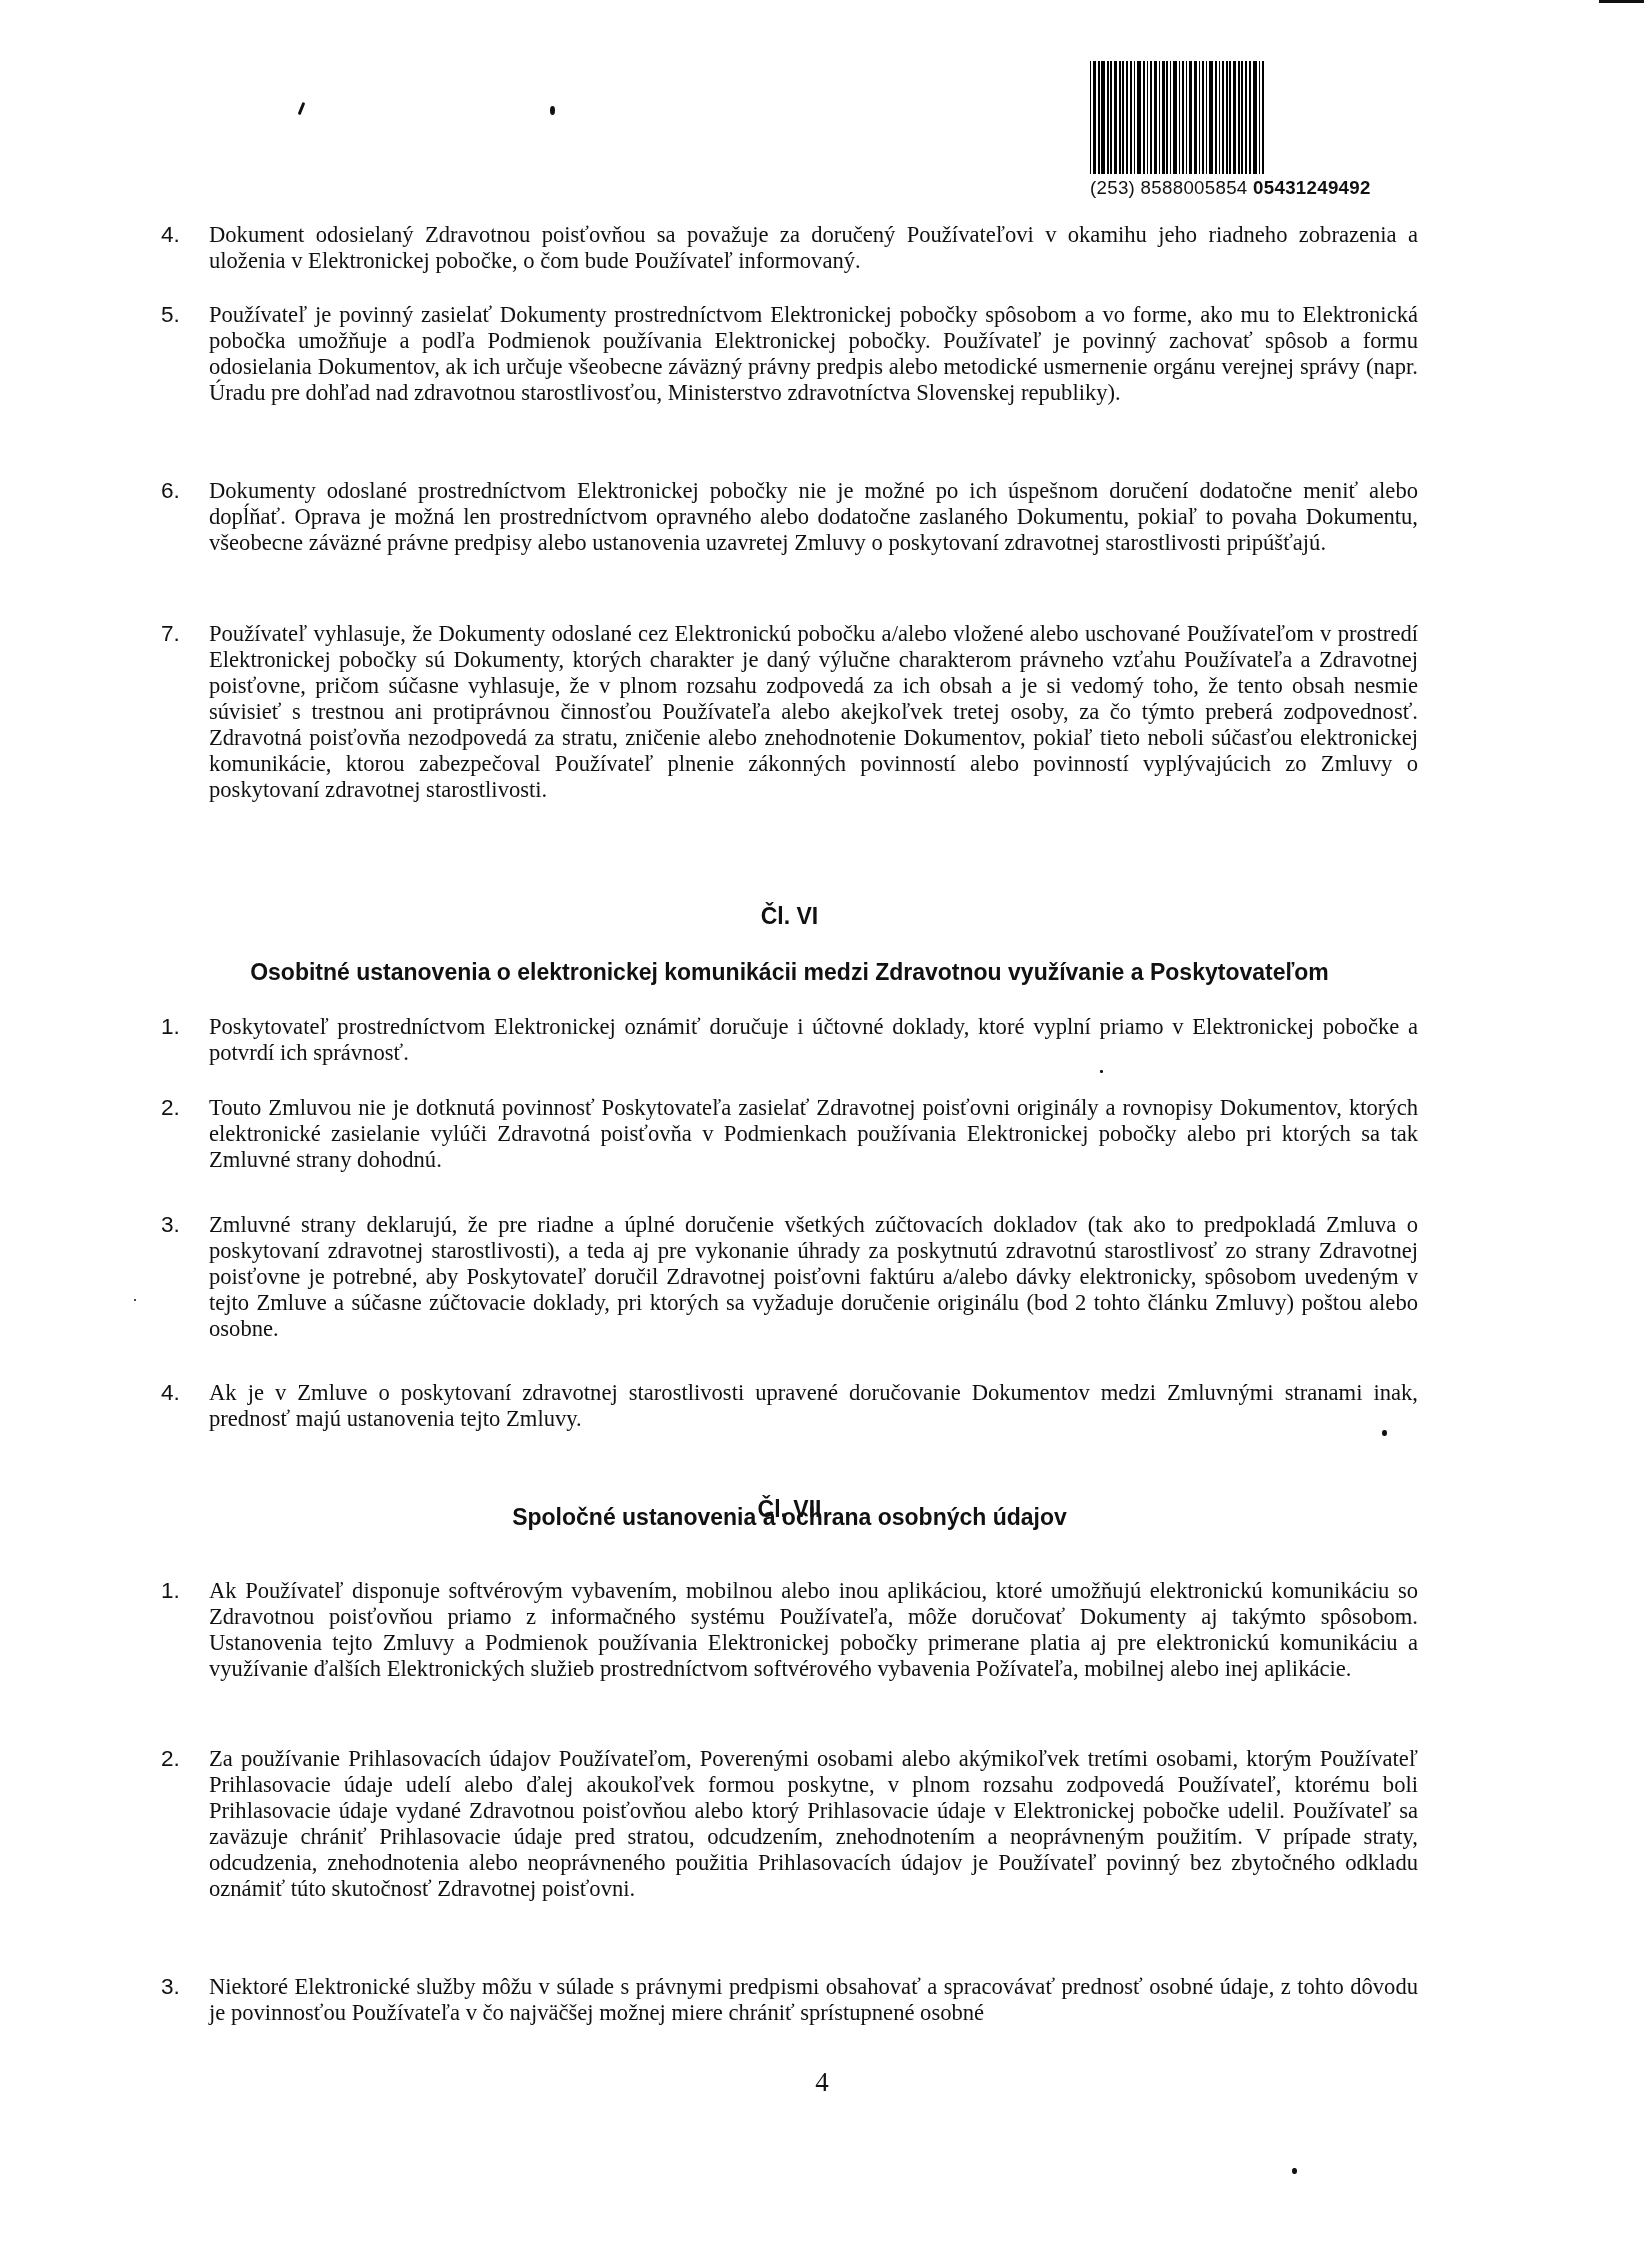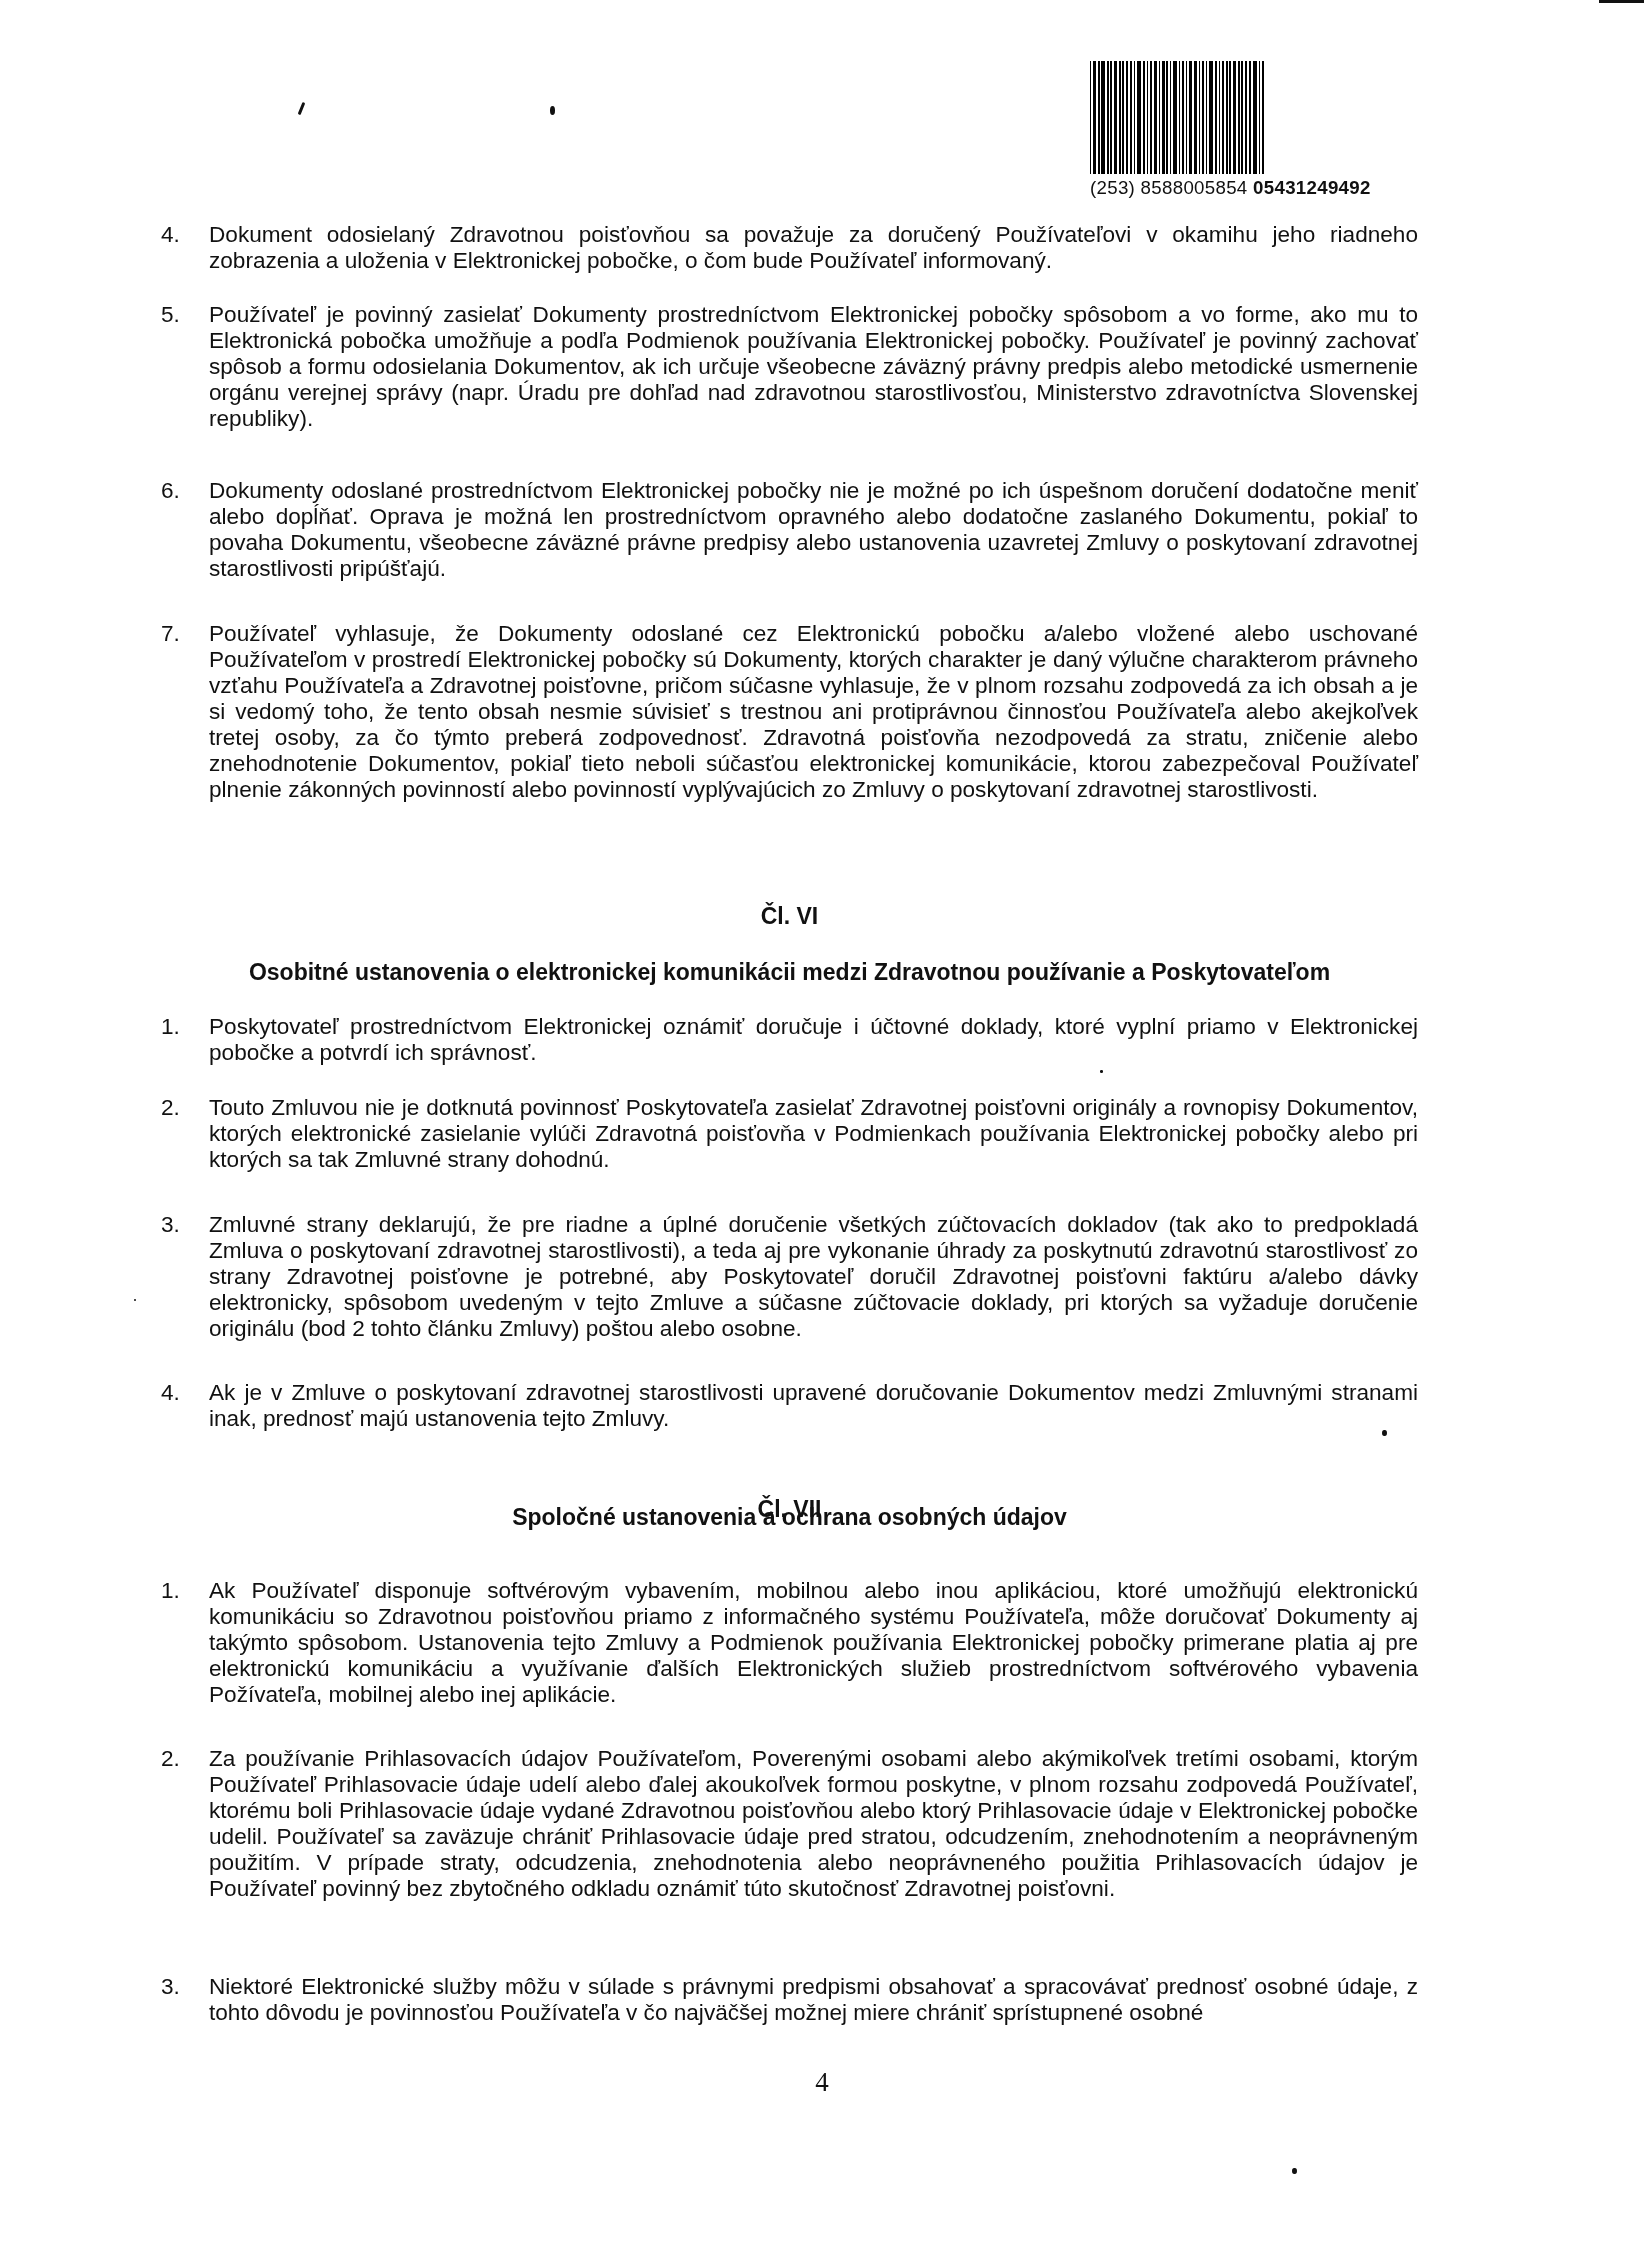--- a/index.html
+++ b/index.html
@@ -10,21 +10,21 @@
   .mark-slash { position: absolute; left: 300px; top: 102px; width: 2.6px; height: 13px; background: #111; transform: rotate(22deg); border-radius: 1.3px; }
   .mark-dot { position: absolute; left: 550px; top: 106px; width: 5.2px; height: 9px; background: #111; border-radius: 50%; }
   .barcode-wrap { position: absolute; left: 1090px; top: 61px; width: 335px; }
   .barcode { display: flex; height: 113px; align-items: stretch; }
   .barcode span { display: block; background: #000; margin-right: 1.9px; }
   .barcode-text { font-size: 18.7px; margin-top: 2.6px; white-space: nowrap; letter-spacing: 0.3px; }
   .barcode-text b { font-weight: bold; }
   .content { position: absolute; left: 0; top: 0; width: 1644px; }
   .item { position: absolute; left: 161px; width: 1257px; font-size: 22.6px; line-height: 26px; }
   .item .num { position: absolute; left: 0; top: 0; }
-  .item .txt { margin-left: 48px; text-align: justify; }
+  .item .txt { margin-left: 48px; text-align: justify; font-family: Liberation Serif, serif; }
   .heading { position: absolute; left: 161px; width: 1257px; text-align: center; font-weight: bold; font-size: 23px; line-height: 26px; }
   .page-num { position: absolute; left: 0; width: 1644px; text-align: center; top: 2067px; font-family: "Liberation Serif", serif; font-size: 27px; }
   .speck { position: absolute; background: #111; border-radius: 50%; }
 </style>
 </head>
 <body>
 
 <div class="page">
   <div class="top-line"></div>
   <div class="mark-slash"></div>
@@ -96,21 +96,21 @@
     <div class="item" style="top:478px;">
       <span class="num">6.</span>
       <div class="txt">Dokumenty odoslané prostredníctvom Elektronickej pobočky nie je možné po ich úspešnom doručení dodatočne meniť alebo dopĺňať. Oprava je možná len prostredníctvom opravného alebo dodatočne zaslaného Dokumentu, pokiaľ to povaha Dokumentu, všeobecne záväzné právne predpisy alebo ustanovenia uzavretej Zmluvy o poskytovaní zdravotnej starostlivosti pripúšťajú.</div>
     </div>
     <div class="item" style="top:621px;">
       <span class="num">7.</span>
       <div class="txt">Používateľ vyhlasuje, že Dokumenty odoslané cez Elektronickú pobočku a/alebo vložené alebo uschované Používateľom v prostredí Elektronickej pobočky sú Dokumenty, ktorých charakter je daný výlučne charakterom právneho vzťahu Používateľa a Zdravotnej poisťovne, pričom súčasne vyhlasuje, že v plnom rozsahu zodpovedá za ich obsah a je si vedomý toho, že tento obsah nesmie súvisieť s trestnou ani protiprávnou činnosťou Používateľa alebo akejkoľvek tretej osoby, za čo týmto preberá zodpovednosť. Zdravotná poisťovňa nezodpovedá za stratu, zničenie alebo znehodnotenie Dokumentov, pokiaľ tieto neboli súčasťou elektronickej komunikácie, ktorou zabezpečoval Používateľ plnenie zákonných povinností alebo povinností vyplývajúcich zo Zmluvy o poskytovaní zdravotnej starostlivosti.</div>
     </div>
 
     <div class="heading" style="top:903px;">Čl. VI</div>
-    <div class="heading" style="top:959px;">Osobitné ustanovenia o elektronickej komunikácii medzi Zdravotnou používanie a Poskytovateľom</div>
+    <div class="heading" style="top:959px;">Osobitné ustanovenia o elektronickej komunikácii medzi Zdravotnou využívanie a Poskytovateľom</div>
 
     <div class="item" style="top:1014px;">
       <span class="num">1.</span>
       <div class="txt">Poskytovateľ prostredníctvom Elektronickej oznámiť doručuje i účtovné doklady, ktoré vyplní priamo v Elektronickej pobočke a potvrdí ich správnosť.</div>
     </div>
     <div class="item" style="top:1095px;">
       <span class="num">2.</span>
       <div class="txt">Touto Zmluvou nie je dotknutá povinnosť Poskytovateľa zasielať Zdravotnej poisťovni originály a rovnopisy Dokumentov, ktorých elektronické zasielanie vylúči Zdravotná poisťovňa v Podmienkach používania Elektronickej pobočky alebo pri ktorých sa tak Zmluvné strany dohodnú.</div>
     </div>
     <div class="item" style="top:1212px;">

